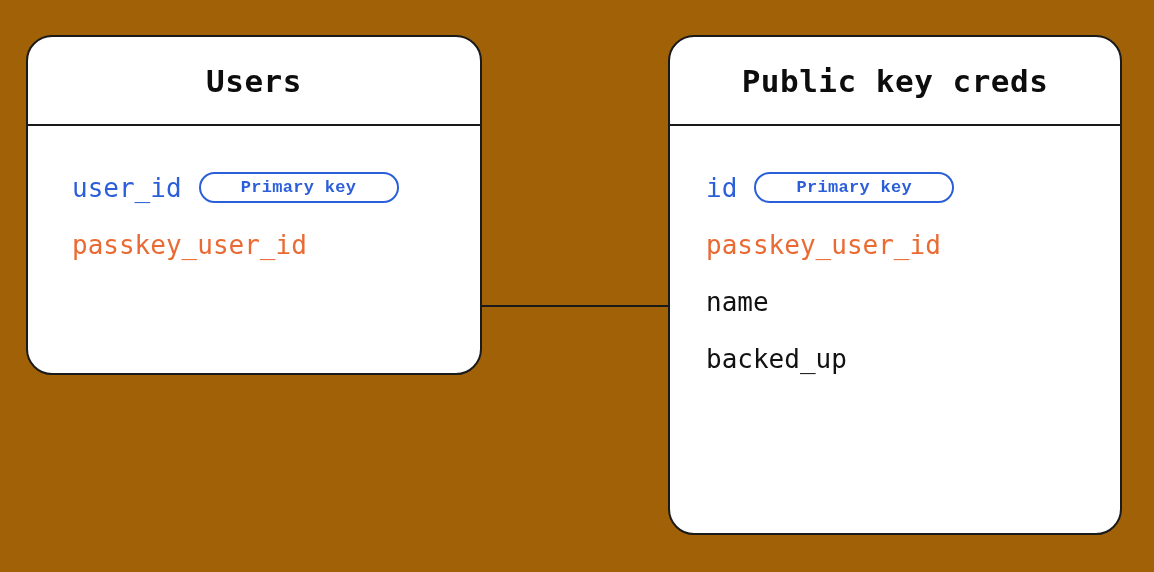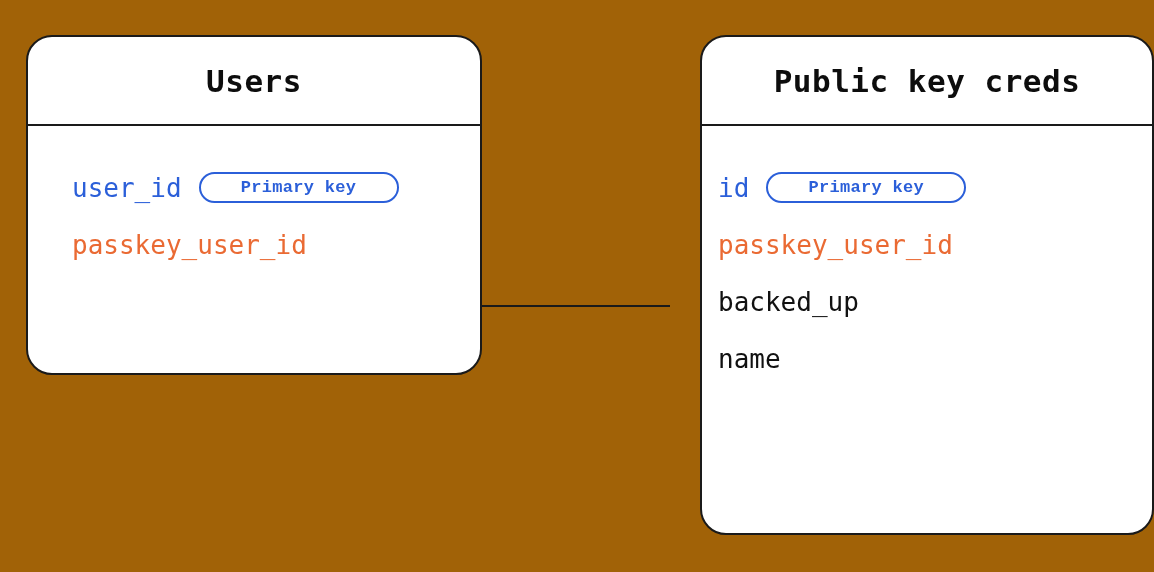--- a/index.html
+++ b/index.html
@@ -103,23 +103,22 @@
     width: 456px;
     height: 340px;
   }
   #entity-users .entity-fields { padding-left: 44px; text-align: right; }
 
   #entity-pkcreds {
     left: 668px;
     top: 35px;
     width: 454px;
     height: 500px;
-    margin-left: 32px;
   }
-  #entity-pkcreds .entity-fields { padding-left: 16px; }
+  #entity-pkcreds .entity-fields { padding-left: 36px; }
 </style>
 </head>
 <body>
 
 <div id="canvas">
 
   <div class="connector" style="left:481px; top:305px; width:189px; height:2px;"></div>
 
   <div class="entity" id="entity-users">
 
@@ -158,24 +157,24 @@
           <span class="badge-label">Primary key</span>
         </span>
       </div>
 
 
       <div class="field-row">
         <span class="field-name fk">passkey_user_id</span>
       </div>
 
       <div class="field-row">
-        <span class="field-name plain">backed_up</span>
+        <span class="field-name plain">name</span>
       </div>
 
       <div class="field-row">
-        <span class="field-name plain">name</span>
+        <span class="field-name plain">backed_up</span>
       </div>
 
 
     </div>
   </div>
 
 </div>
 
 </body></html>

